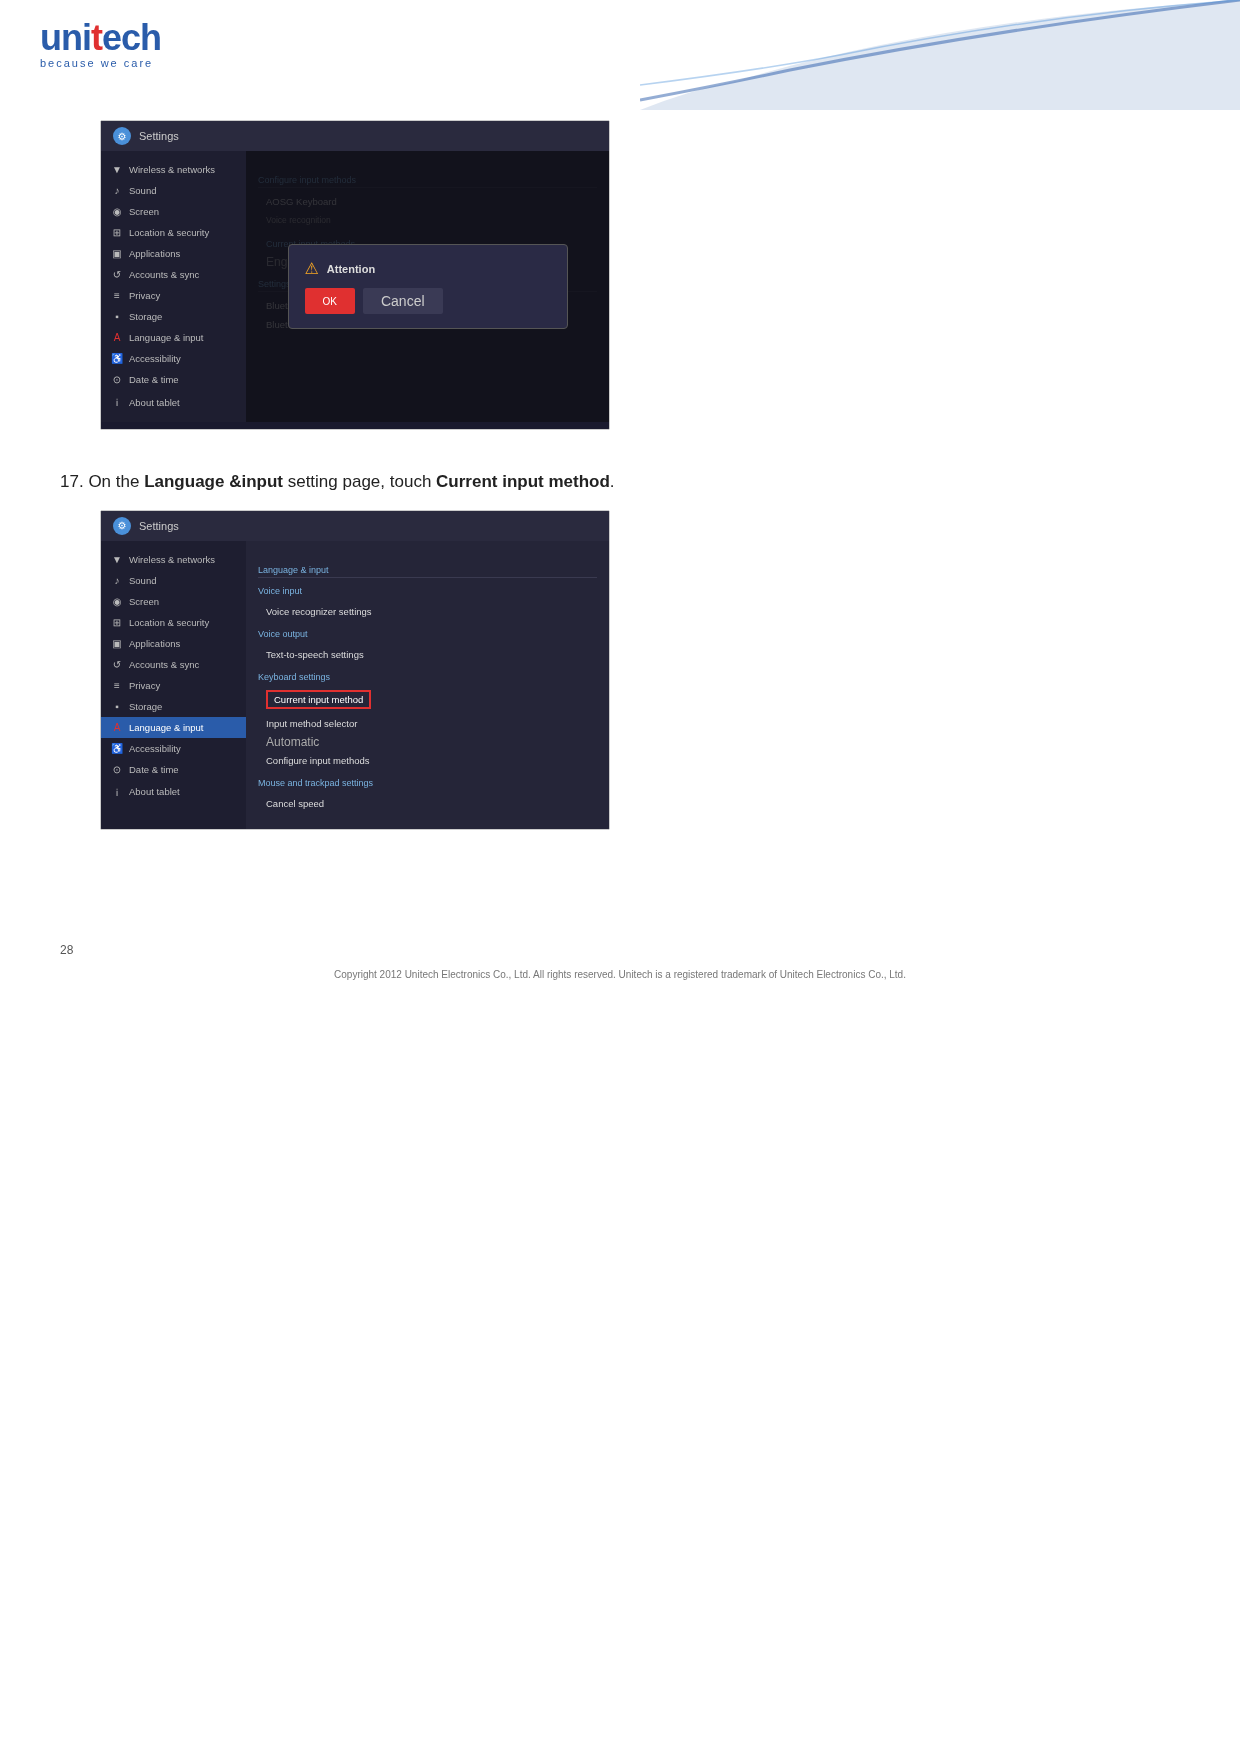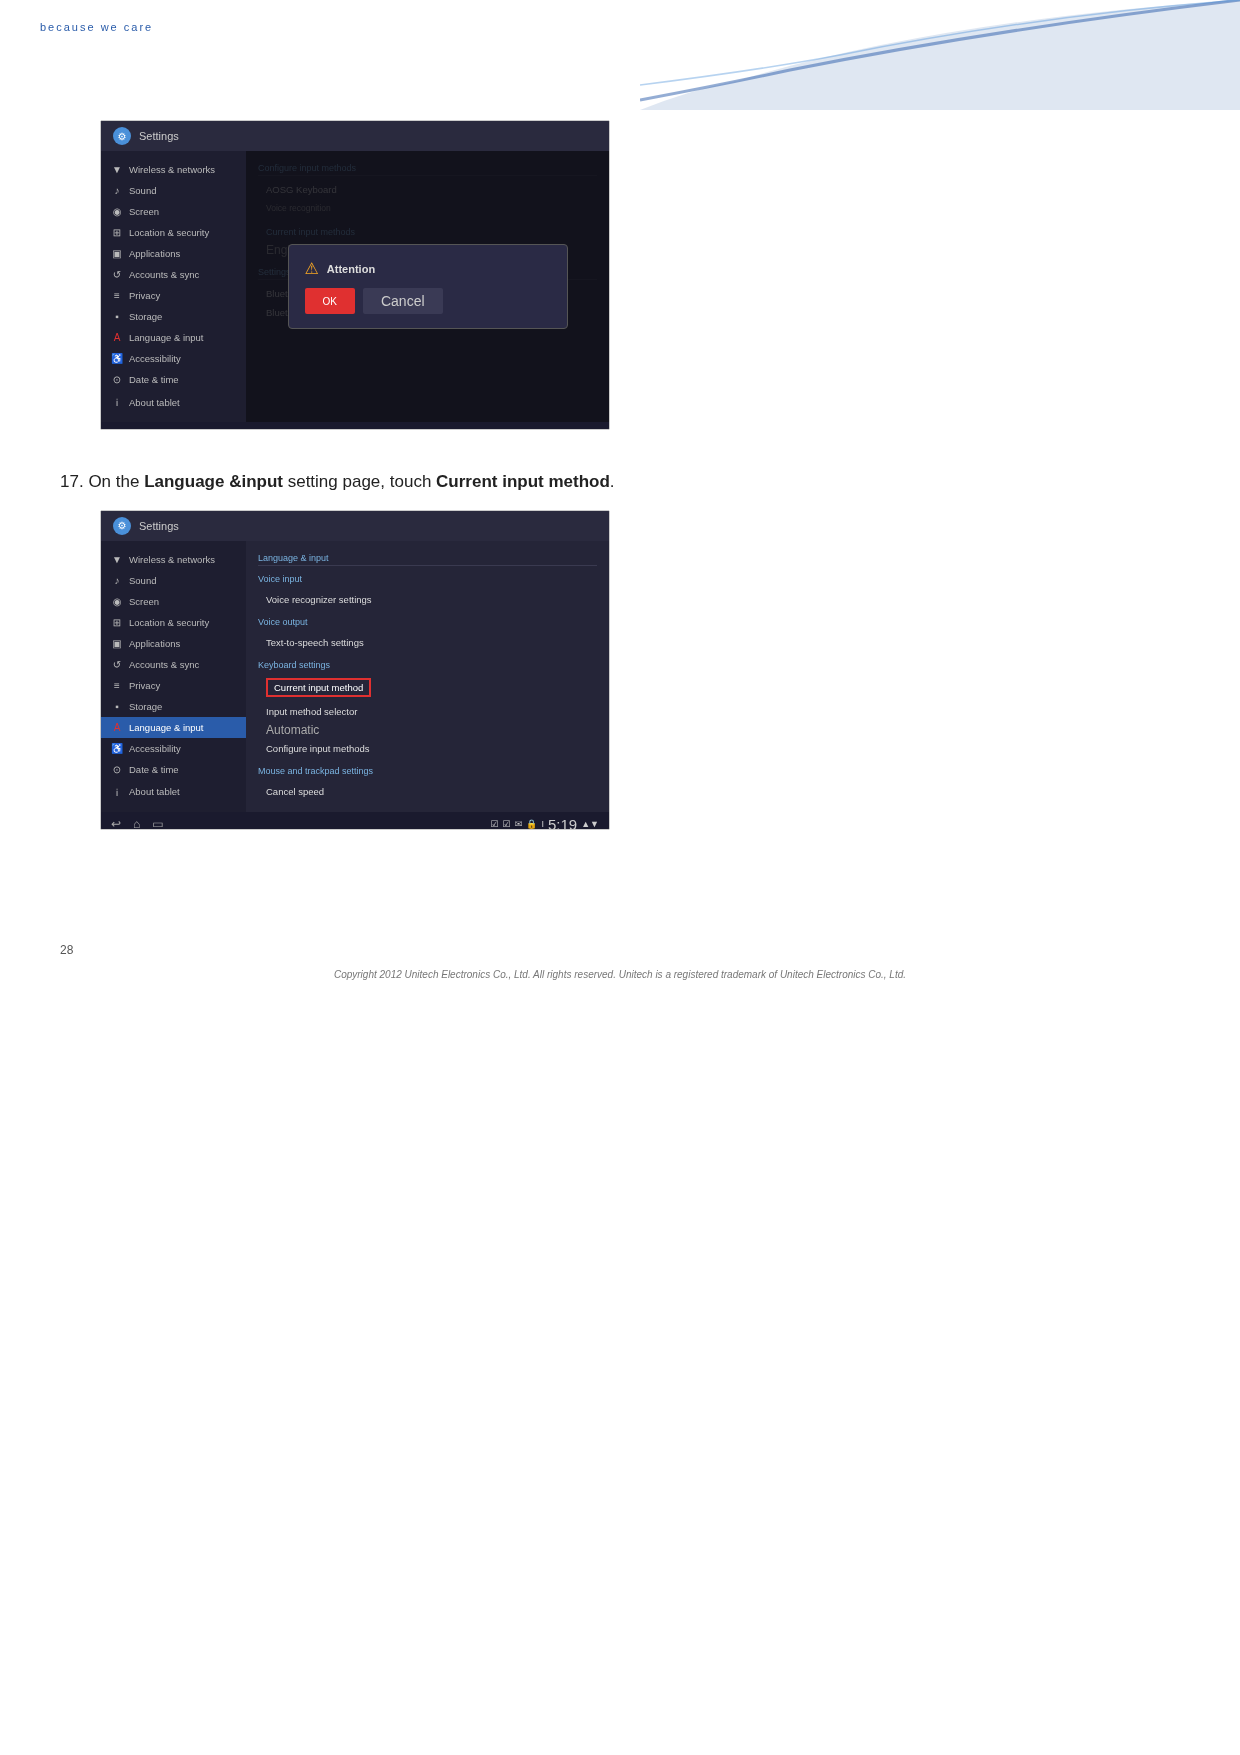--- a/index.html
+++ b/index.html
@@ -139,21 +139,21 @@
     .sidebar-item .s-icon {
       font-size: 10px;
       width: 12px;
       text-align: center;
     }
 
     
     .settings-main {
       flex: 1;
       background: #252538;
-      padding: 8px 12px;
+      padding: 20px 12px;
       position: relative;
     }
 
     .panel-section-header {
       color: #7ab3e0;
       font-size: 9px;
       padding: 4px 0 2px 0;
       border-bottom: 1px solid #3a3a50;
       margin-bottom: 4px;
     }
@@ -273,34 +273,36 @@
     .page-number {
       position: absolute;
       bottom: 20px;
       left: 60px;
       font-size: 12px;
       color: #555;
     }
     .copyright {
       font-size: 10px;
       color: #777;
-      font-style: italic;
     }
 
     
     .dimmed {
       opacity: 0.35;
     }
   </style>
 </head>
 <body>
 
 <div class="header">
   <div class="logo-area">
     <div class="logo-unitech">
+      <div class="logo-text">
+        uni<span class="red-dot">t</span>ech
+      </div>
       <div class="logo-tagline">because we care</div>
     </div>
   </div>
   <svg class="header-curve" viewBox="0 0 600 110" preserveAspectRatio="none">
     <path d="M 600 0 Q 300 20 100 80 Q 50 90 0 110 L 600 110 Z" fill="#2a5caa" opacity="0.15"></path>
     <path d="M 600 0 Q 350 30 150 70 Q 80 85 0 100" fill="none" stroke="#2a5caa" stroke-width="3" opacity="0.5"></path>
     <path d="M 600 0 Q 400 15 200 55 Q 120 70 0 85" fill="none" stroke="#4a90d9" stroke-width="1.5" opacity="0.4"></path>
   </svg>
 </div>
 

